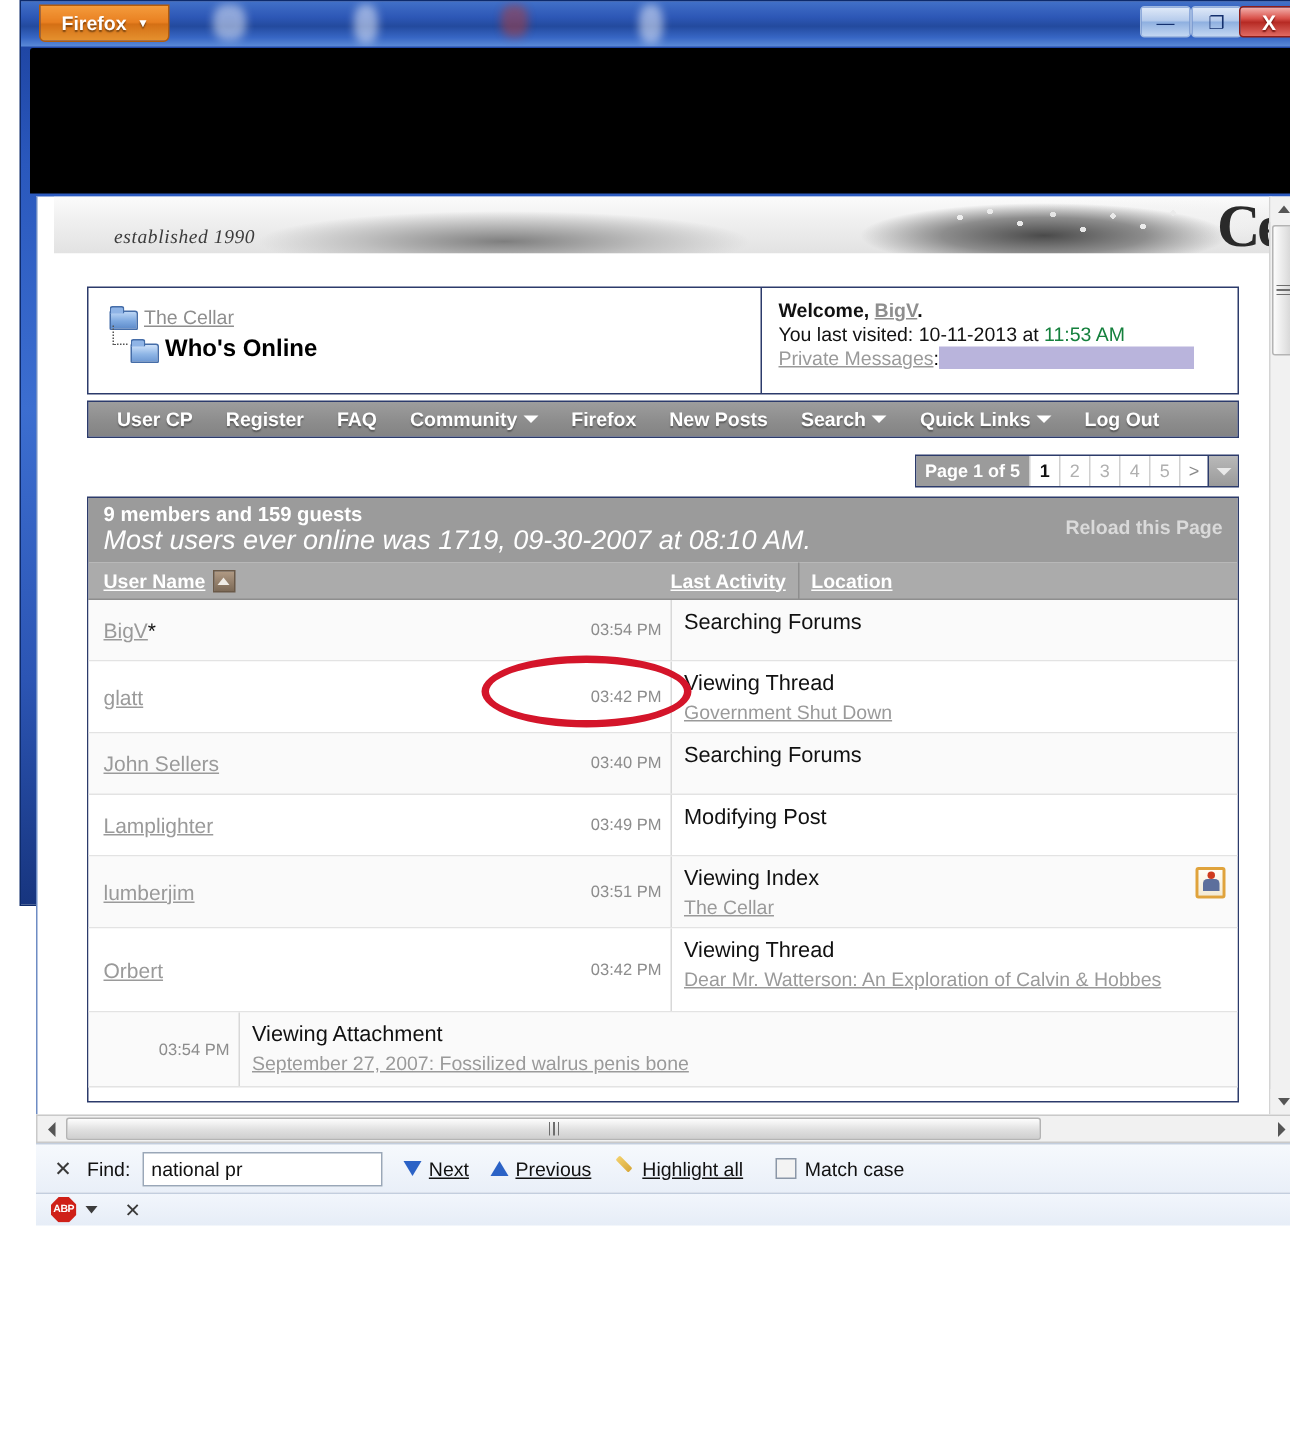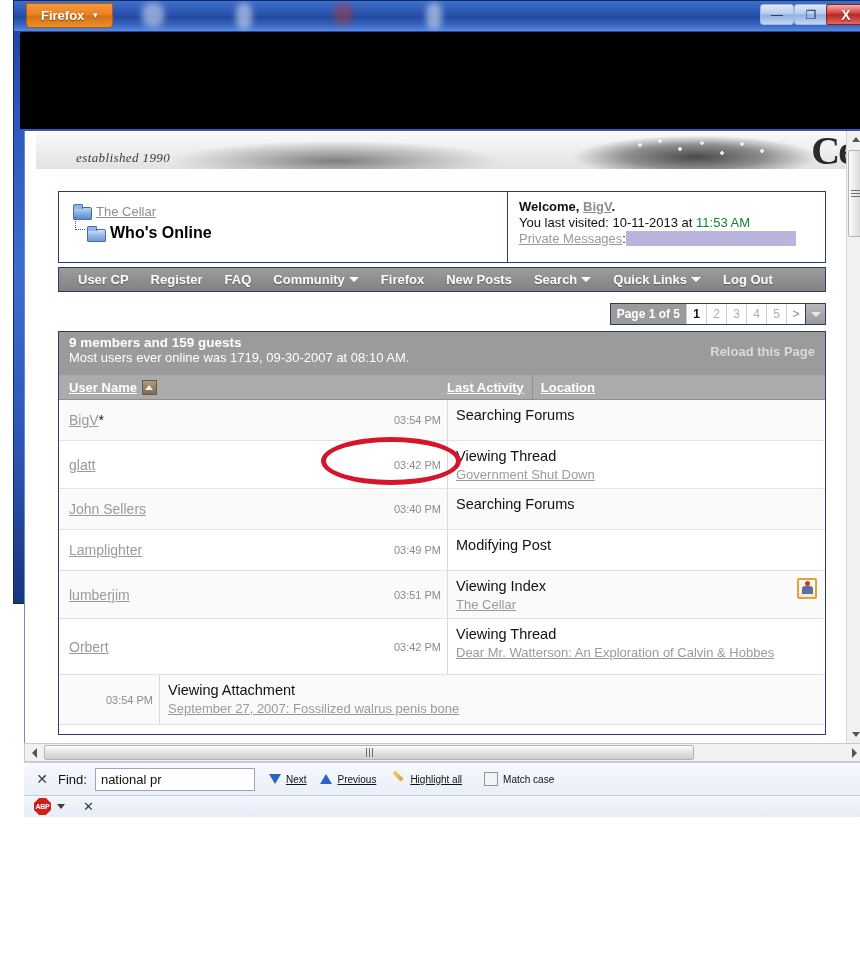--- a/index.html
+++ b/index.html
@@ -183,21 +183,21 @@
 
   
   #onlinebox {
     position:absolute; left:22px; top:162px; width:768px; height:404px;
     border:1px solid #2c3b6b; background:#fff;
   }
   #online-head {
     height:43px; background:#9b9b9b; color:#fff; padding:3px 10px 0 10px; position:relative;
   }
   #online-count { font-size:13.5px; font-weight:bold; }
-  #online-record { font-size:13px; }
+  #online-record { font-size:18px;font-style:italic; }
   #reload-link {
     position:absolute; right:10px; top:12px; font-size:13px; color:#dadada; font-weight:bold;
   }
   #col-head {
     height:25px; background:#ababab; display:flex; align-items:center;
     border-bottom:1px solid #8e8e8e;
   }
   .colname { font-size:13px; color:#fff; font-weight:bold; text-decoration:underline; display:flex; align-items:center; gap:5px; }
   #ch-user { width:350px; padding-left:10px; }
   #ch-loc { padding-left:8px; border-left:1px solid #8e8e8e; height:25px; display:flex; align-items:center; }
@@ -299,21 +299,21 @@
     border-top:1px solid #c3cede;
     display:flex; align-items:center; padding-left:10px; gap:8px;
   }
   #find-close { color:#3a3a3a; font-size:14px; width:16px; text-align:center; }
   #find-label { font-size:13px; color:#111; }
   #find-input {
     width:160px; height:23px; border:1px solid #9aa7b8; background:#fff;
     font-size:13px; padding:2px 5px; color:#111;
     font-family:"Liberation Sans", sans-serif;
   }
-  .find-btn { display:flex; align-items:center; gap:5px; font-size:10px; color:#111; margin-left:6px; }
+  .find-btn { display:flex; align-items:center; gap:5px; font-size:13px; color:#111; margin-left:6px; }
   .find-btn .lbl { text-decoration:underline; }
   .arrow-down, .arrow-up { width:0; height:0; border-left:6px solid transparent; border-right:6px solid transparent; }
   .arrow-down { border-top:10px solid #2b62c6; }
   .arrow-up { border-bottom:10px solid #2b62c6; }
   #highlight-pen {
     width:15px; height:15px; position:relative; display:inline-block;
   }
   #highlight-pen:before {
     content:""; position:absolute; left:2px; top:2px; width:12px; height:4px;
     background:linear-gradient(90deg,#f2cf6a,#d8a93a); transform:rotate(45deg); border-radius:1px;

